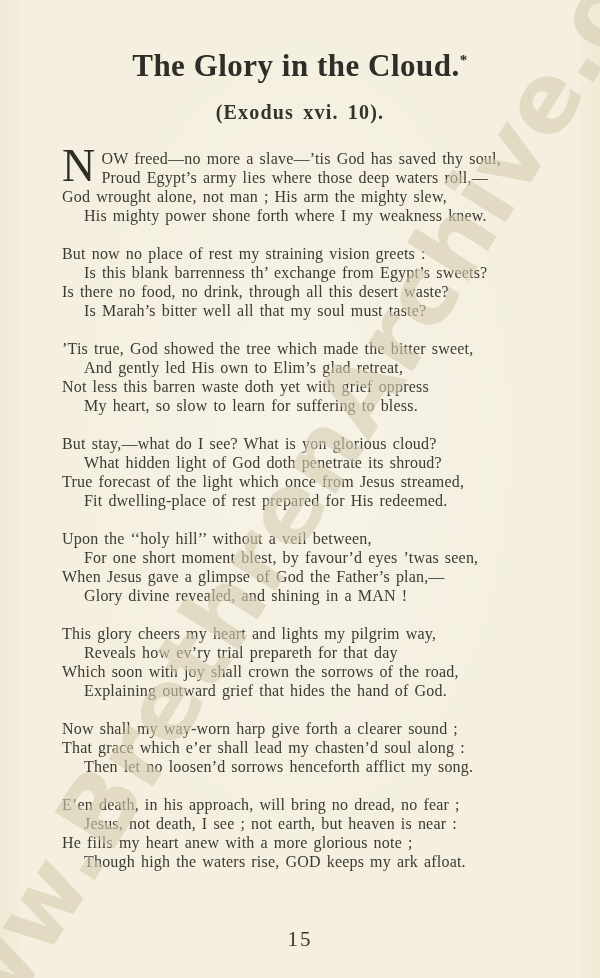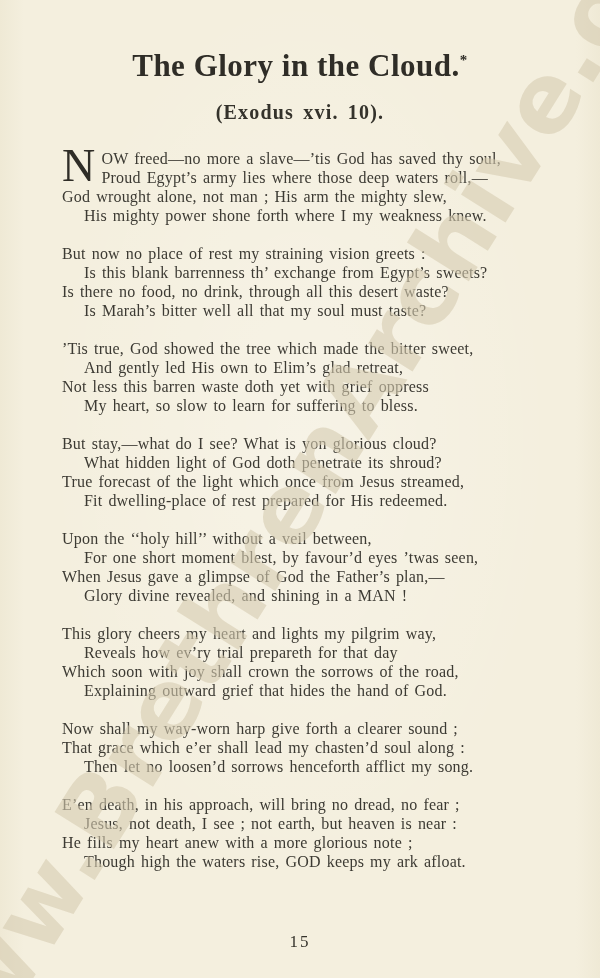--- a/index.html
+++ b/index.html
@@ -57,21 +57,21 @@
     font-size: 46px;
     line-height: 33px;
     height: 37px;
     padding-right: 6px;
     color: #2f2d27;
   }
   .page-number {
     position: absolute;
     bottom: 26px; left: 0; right: 0;
     text-align: center;
-    font-size: 17px;
+    font-size: 21px;
     letter-spacing: 2px;
     color: #35332c;
   }
   .watermark {
     position: absolute;
     top: 50%; left: 50%;
     transform: translate(-50%, -50%) rotate(-58deg);
     font-family: "DejaVu Sans", sans-serif;
     font-weight: bold;
     font-size: 96px;

